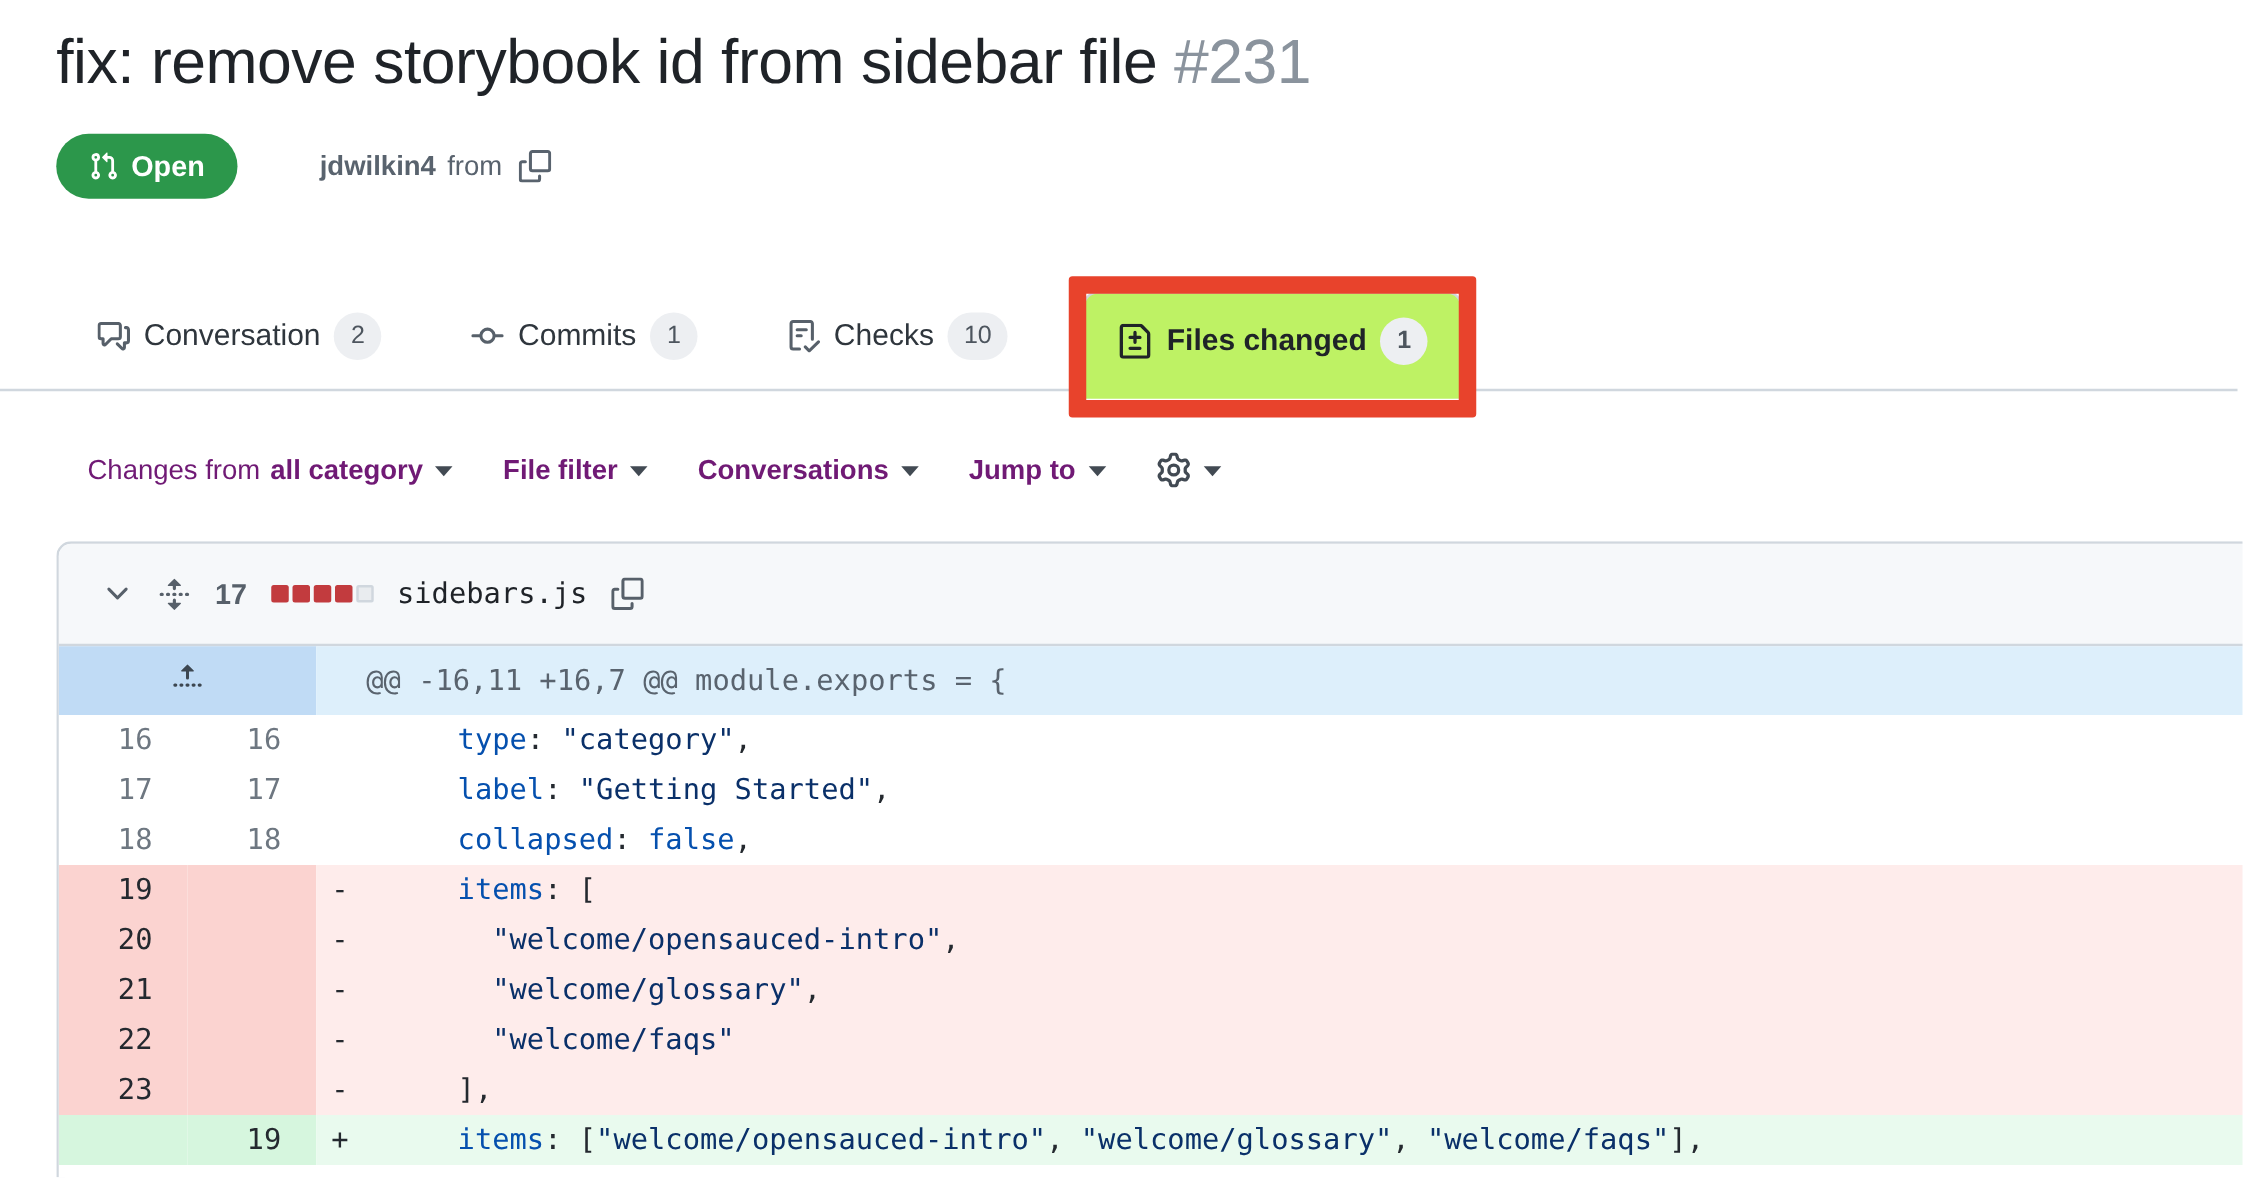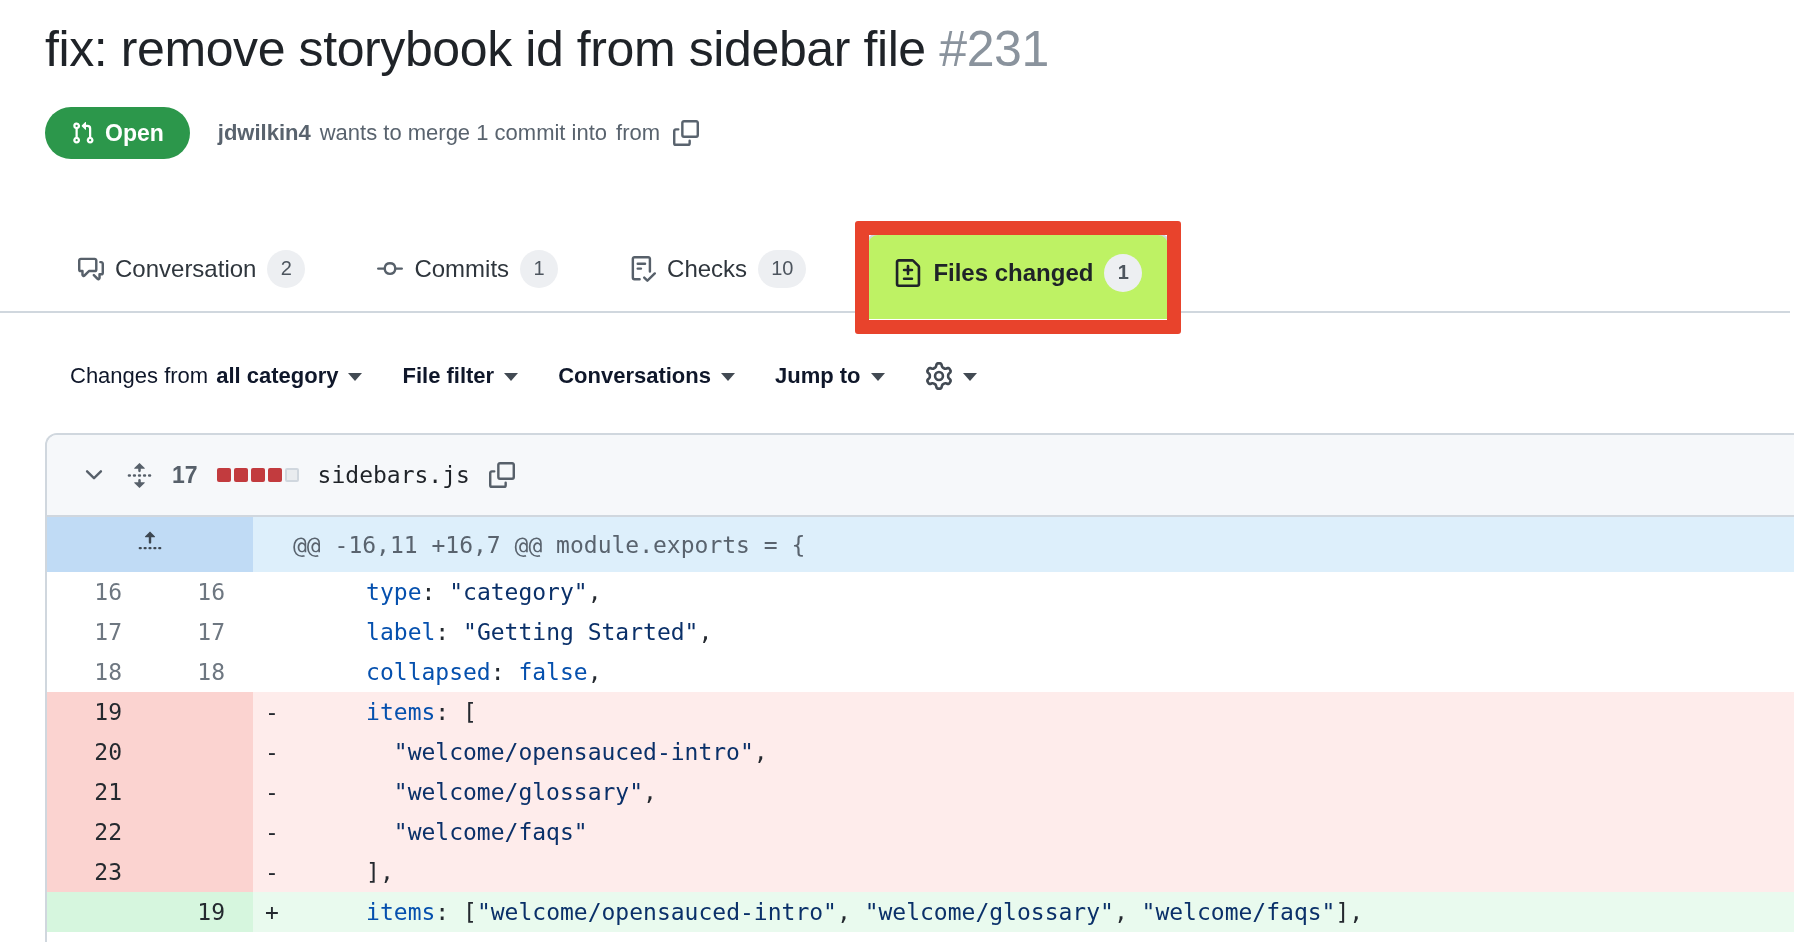--- a/index.html
+++ b/index.html
@@ -22,21 +22,21 @@
   .meta-row {
     position:absolute; left:45px; top:104px; height:58px;
     display:flex; align-items:center; gap:28px; white-space:nowrap;
   }
   .state-badge {
     display:inline-flex; align-items:center; gap:10px;
     height:52px; padding:0 26px; border-radius:26px;
     background:var(--open-green,#2c974b); color:#fff;
     font-size:23px; font-weight:700; border:none; cursor:default;
   }
-  .byline { display:flex; align-items:flex-start; gap:9px; font-size:22px; color:var(--muted,#59636e); }
+  .byline { display:flex; align-items:flex-start; gap:9px; font-size:22px; color:var(--muted,#59636e);margin-left:38px; }
   .byline .author { font-weight:700; color:var(--muted,#59636e); text-decoration:none; }
   .branch-chip {
     font-family:"DejaVu Sans Mono","Liberation Mono",monospace;
     font-size:19px; color:var(--accent,#0969da);
     background:var(--chip-bg,#ddf4ff); padding:6px 12px; border-radius:8px;
   }
   .copy-btn { background:none; border:none; color:#59636e; cursor:pointer; margin-left:4px; }
 
   
   .tab-nav {
@@ -63,21 +63,21 @@
   .tab.active .tab-icon { color:#1f2328; }
   .annotation-box {
     position:absolute; left:-13px; right:-13px; top:-14px; bottom:-15px;
     border:14px solid var(--annotation-red,#e8432c); border-radius:3px;
     pointer-events:none;
   }
 
   
   .toolbar {
     position:absolute; left:70px; top:350px; height:52px;
-    display:flex; align-items:center; gap:40px; font-size:22px; color:#0f172a;
+    display:flex; align-items:center; gap:40px; font-size:22px; color:#701a75;
     white-space:nowrap;
   }
   .dd { display:inline-flex; align-items:center; gap:8px; background:none; border:none; font:inherit; color:inherit; cursor:pointer; }
   .dd .light { font-weight:400; }
   .dd .strong { font-weight:700; }
   .dd-label { font-weight:700; }
   .caret {
     width:0; height:0; display:inline-block;
     border-left:7px solid transparent; border-right:7px solid transparent;
     border-top:8px solid #424a53; margin-left:2px; position:relative; top:1px;
@@ -134,21 +134,20 @@
   <span class="state-badge">
     <span>
         <svg width="24" height="24" viewBox="0 0 16 16" fill="currentColor">
           <path d="M1.5 3.25a2.25 2.25 0 1 1 3 2.122v5.256a2.251 2.251 0 1 1-1.5 0V5.372A2.25 2.25 0 0 1 1.5 3.25Zm5.677-.177L9.573.677A.25.25 0 0 1 10 .854V2.5h1A2.5 2.5 0 0 1 13.5 5v5.628a2.251 2.251 0 1 1-1.5 0V5a1 1 0 0 0-1-1h-1v1.646a.25.25 0 0 1-.427.177L7.177 3.427a.25.25 0 0 1 0-.354ZM3.75 2.5a.75.75 0 1 0 0 1.5.75.75 0 0 0 0-1.5Zm0 9.5a.75.75 0 1 0 0 1.5.75.75 0 0 0 0-1.5Zm8.25.75a.75.75 0 1 0 1.5 0 .75.75 0 0 0-1.5 0Z"></path>
         </svg>
       </span>
     <span>Open</span>
   </span>
   <span class="byline">
     <a class="author" href="#">jdwilkin4</a>
-    <span>wants to merge 1 commit into</span>
     <span>from</span>
     <button class="copy-btn"><span><svg width="26" height="26" viewBox="0 0 16 16" fill="currentColor">
             <path d="M0 6.75C0 5.784.784 5 1.75 5h1.5a.75.75 0 0 1 0 1.5h-1.5a.25.25 0 0 0-.25.25v7.5c0 .138.112.25.25.25h7.5a.25.25 0 0 0 .25-.25v-1.5a.75.75 0 0 1 1.5 0v1.5A1.75 1.75 0 0 1 9.25 16h-7.5A1.75 1.75 0 0 1 0 14.25Zm5-5C5 .784 5.784 0 6.75 0h7.5C15.216 0 16 .784 16 1.75v7.5A1.75 1.75 0 0 1 14.25 11h-7.5A1.75 1.75 0 0 1 5 9.25Zm1.75-.25a.25.25 0 0 0-.25.25v7.5c0 .138.112.25.25.25h7.5a.25.25 0 0 0 .25-.25v-7.5a.25.25 0 0 0-.25-.25Z"></path>
           </svg></span></button>
   </span>
 </div>
 
 <nav class="tab-nav">
   <button class="tab">
     <span class="tab-icon">

